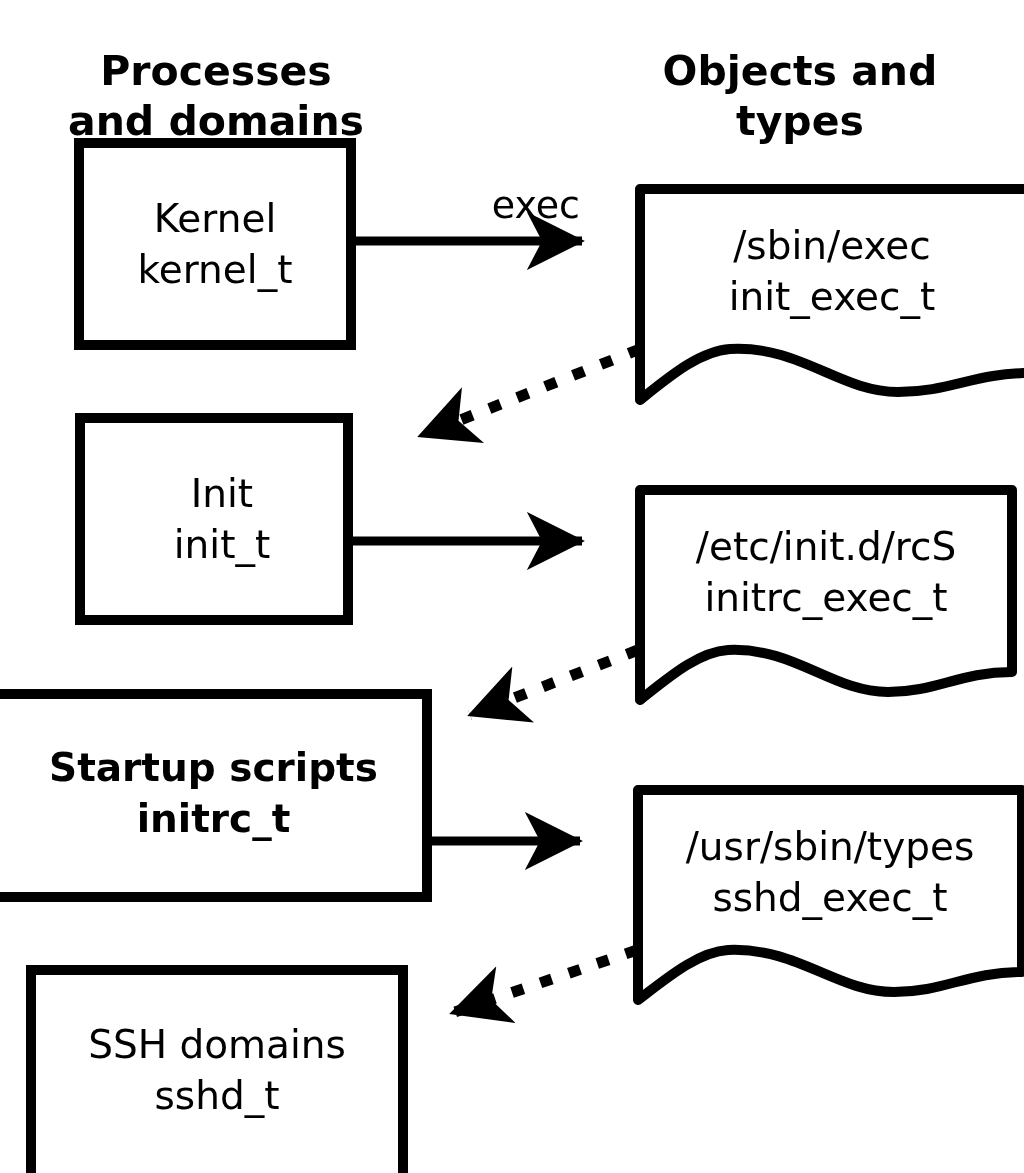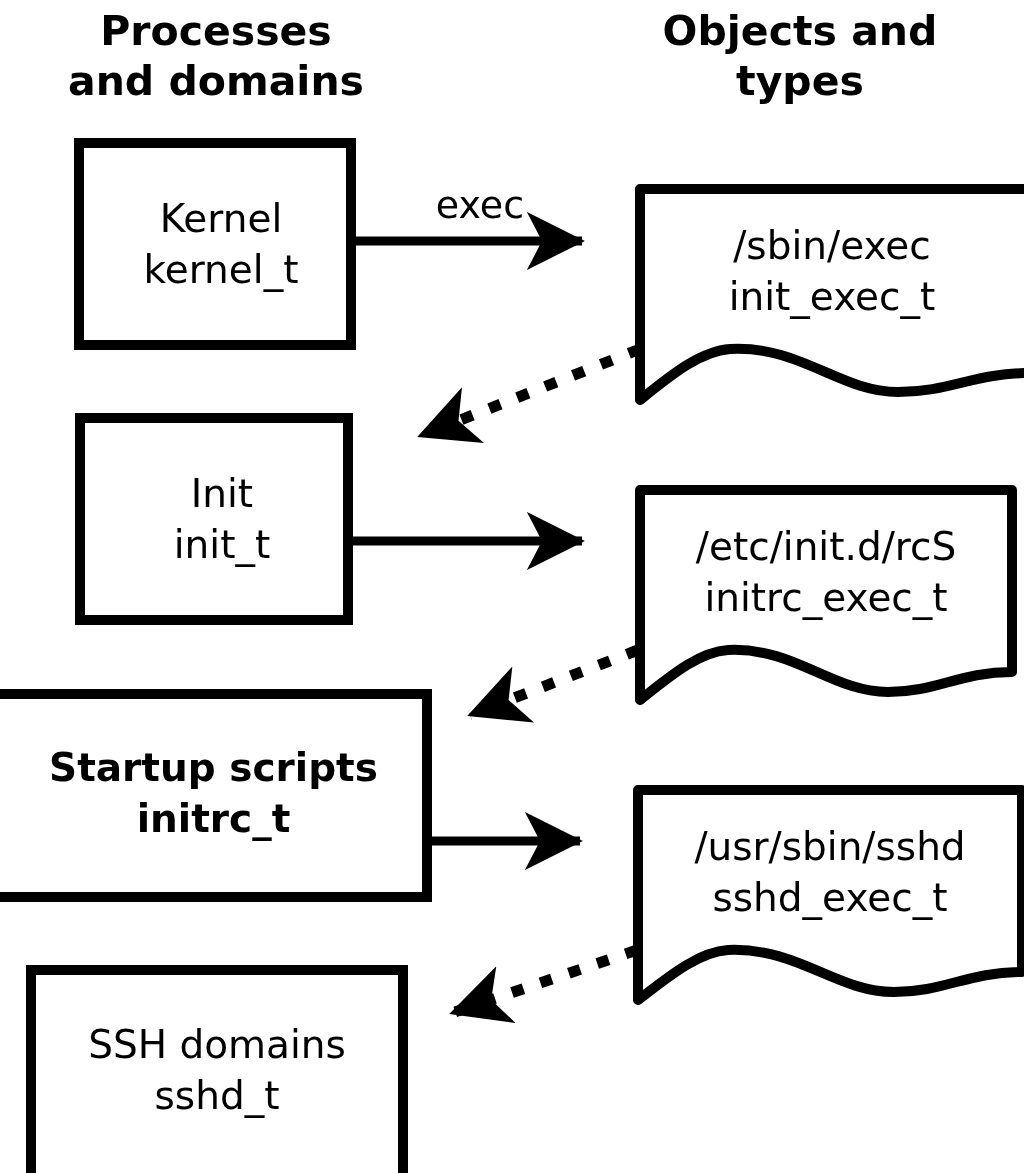--- a/index.html
+++ b/index.html
@@ -24,20 +24,21 @@
   }
   .col-header {
     position: absolute;
     font-family: "DejaVu Sans", sans-serif;
     font-weight: bold;
     font-size: 41px;
     line-height: 50px;
     color: #000000;
     text-align: center;
     white-space: pre-line;
+    margin-top: 40px;
   }
   #header-left  { left: 16px;  top: 6px; width: 400px; }
   #header-right { left: 600px; top: 6px; width: 400px; }
 
   .node-label {
     position: absolute;
     font-family: "DejaVu Sans", sans-serif;
     font-weight: normal;
     font-size: 39px;
     line-height: 51px;
@@ -45,21 +46,21 @@
     text-align: center;
     white-space: pre-line;
     pointer-events: none;
   }
   .edge-label {
     position: absolute;
     font-family: "DejaVu Sans", sans-serif;
     font-size: 38px;
     line-height: 44px;
     color: #000000;
-    text-align: center;
+    text-align: right;
     white-space: nowrap;
   }
   .hit {
     position: absolute;
     background: transparent;
   }
 </style>
 </head>
 <body>
 
@@ -113,39 +114,39 @@
 
     <line x1="637" y1="950" x2="452" y2="1013" stroke="#000000" stroke-width="11" stroke-dasharray="12 18" stroke-linecap="butt" marker-end="url(#arrowBigLeftEnd)"></line>
   </svg>
 
   <div class="col-header" id="header-left">Processes
 and domains</div>
 
   <div class="col-header" id="header-right">Objects and
 types</div>
 
-  <div class="node-label" style="left:85px; top:193px; width:272px;">Kernel
+  <div class="node-label" style="left:79px; top:193px; width:272px;">Kernel
 kernel_t</div>
 
   <div class="node-label" style="left:88px; top:468px; width:268px;">Init
 init_t</div>
 
   <div class="node-label" style="left:0px; top:742px; width:427px;font-weight:bold;">Startup scripts
 initrc_t</div>
 
   <div class="node-label" style="left:31px; top:1019px; width:372px;">SSH domains
 sshd_t</div>
 
   <div class="node-label" style="left:640px; top:220px; width:384px;">/sbin/exec
 init_exec_t</div>
 
   <div class="node-label" style="left:640px; top:521px; width:372px;">/etc/init.d/rcS
 initrc_exec_t</div>
 
-  <div class="node-label" style="left:638px; top:821px; width:384px;">/usr/sbin/sshd
+  <div class="node-label" style="left:638px; top:821px; width:384px;">/usr/sbin/types
 sshd_exec_t</div>
 
   <div class="edge-label" style="left:380px; top:183px; width:200px;">exec</div>
 
   <div class="hit" style="left:79px; top:143px; width:272px; height:202px;"></div>
   <div class="hit" style="left:80px; top:418px; width:268px; height:202px;"></div>
   <div class="hit" style="left:0px; top:694px; width:427px; height:203px;"></div>
   <div class="hit" style="left:31px; top:970px; width:372px; height:203px;"></div>
   <div class="hit" style="left:640px; top:189px; width:384px; height:211px;"></div>
   <div class="hit" style="left:640px; top:490px; width:372px; height:210px;"></div>

